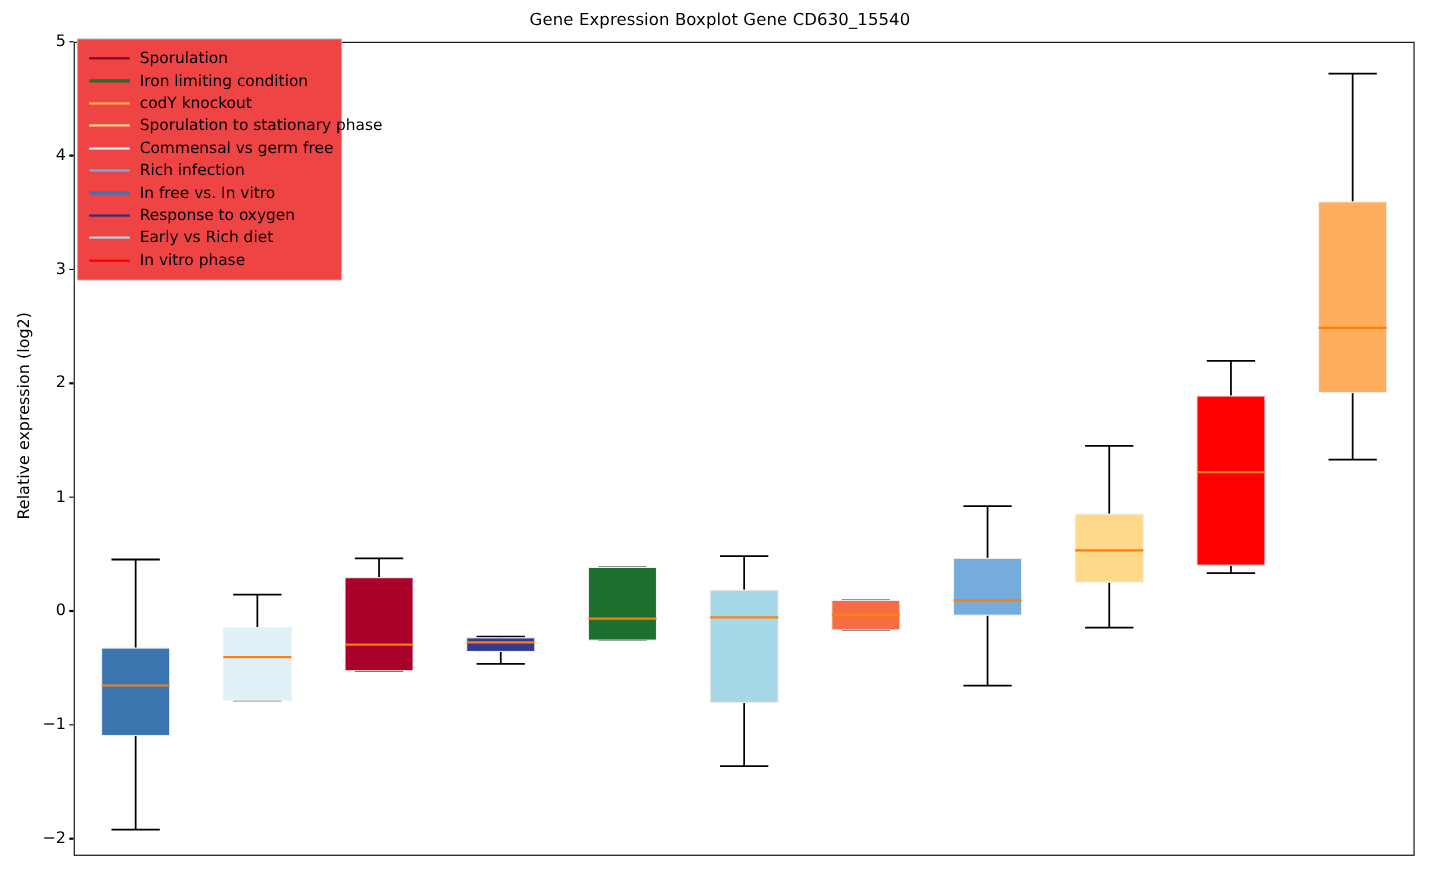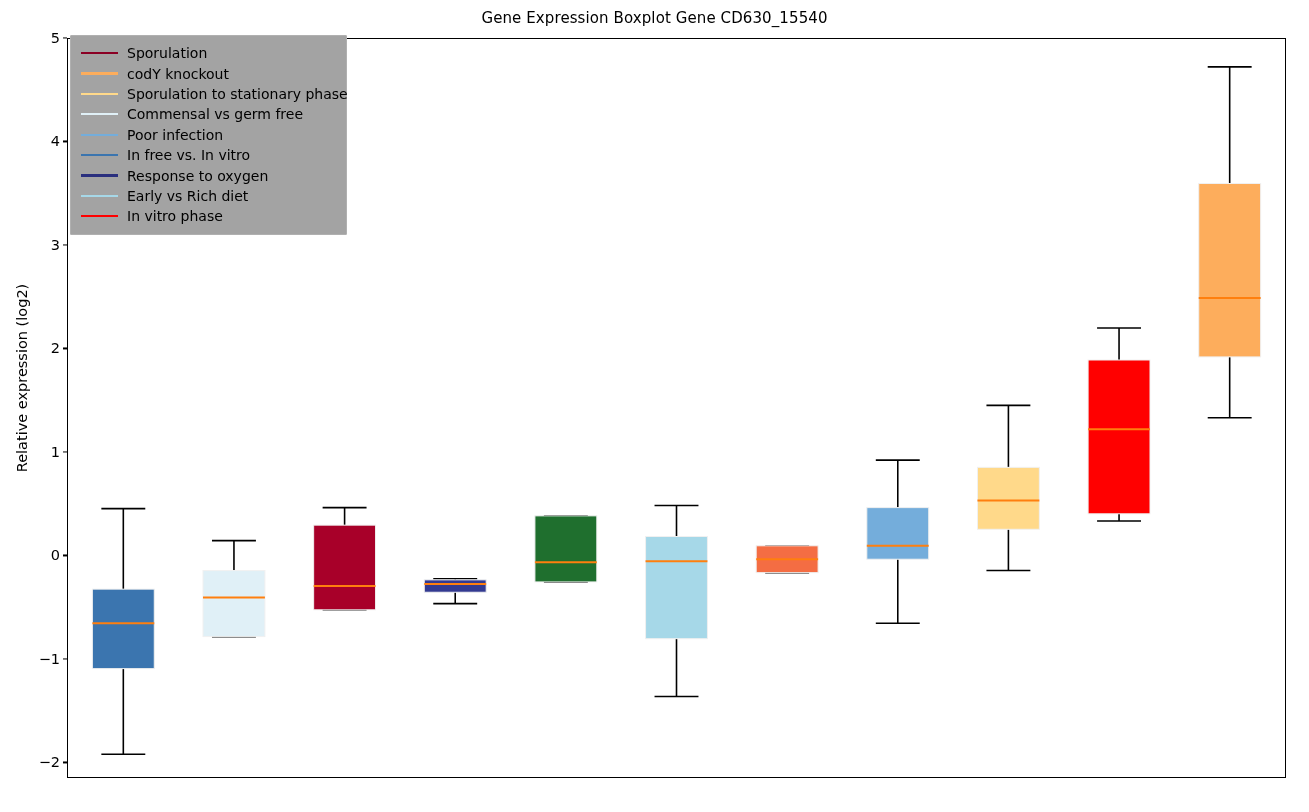--- a/index.html
+++ b/index.html
@@ -79,22 +79,22 @@
     height: 1.1px;
     background: #000000;
     left: 62.5px;
     transform: translateY(-50%);
   }
   
   #legend {
     position: absolute;
     left: 70px;
     top: 35px;
-    width: 277px;
-    background: #a3a3a3;
+    width: 241px;
+    background: #ef4444;
     border: 1px solid #b0b0b0;
     border-radius: 1px;
     padding: 7px 0px 7px 0px;
     box-sizing: border-box;
   }
   .legend-row {
     display: flex;
     align-items: center;
     height: 20.4px;
     padding-left: 10px;
@@ -232,34 +232,38 @@
         </g>
       </svg>
   </div>
 
   <div id="legend">
       <div class="legend-row">
         <span class="legend-swatch" style="background: rgb(139, 0, 36);"></span>
         <span class="legend-label">Sporulation</span>
       </div>
       <div class="legend-row">
+        <span class="legend-swatch" style="background: rgb(31, 111, 46);"></span>
+        <span class="legend-label">Iron limiting condition</span>
+      </div>
+      <div class="legend-row">
         <span class="legend-swatch" style="background: rgb(253, 173, 92);"></span>
         <span class="legend-label">codY knockout</span>
       </div>
       <div class="legend-row">
         <span class="legend-swatch" style="background: rgb(255, 217, 138);"></span>
         <span class="legend-label">Sporulation to stationary phase</span>
       </div>
       <div class="legend-row">
         <span class="legend-swatch" style="background: rgb(224, 240, 247);"></span>
         <span class="legend-label">Commensal vs germ free</span>
       </div>
       <div class="legend-row">
         <span class="legend-swatch" style="background: rgb(116, 173, 219);"></span>
-        <span class="legend-label">Poor infection</span>
+        <span class="legend-label">Rich infection</span>
       </div>
       <div class="legend-row">
         <span class="legend-swatch" style="background: rgb(59, 117, 175);"></span>
         <span class="legend-label">In free vs. In vitro</span>
       </div>
       <div class="legend-row">
         <span class="legend-swatch" style="background: rgb(42, 47, 126);"></span>
         <span class="legend-label">Response to oxygen</span>
       </div>
       <div class="legend-row">

